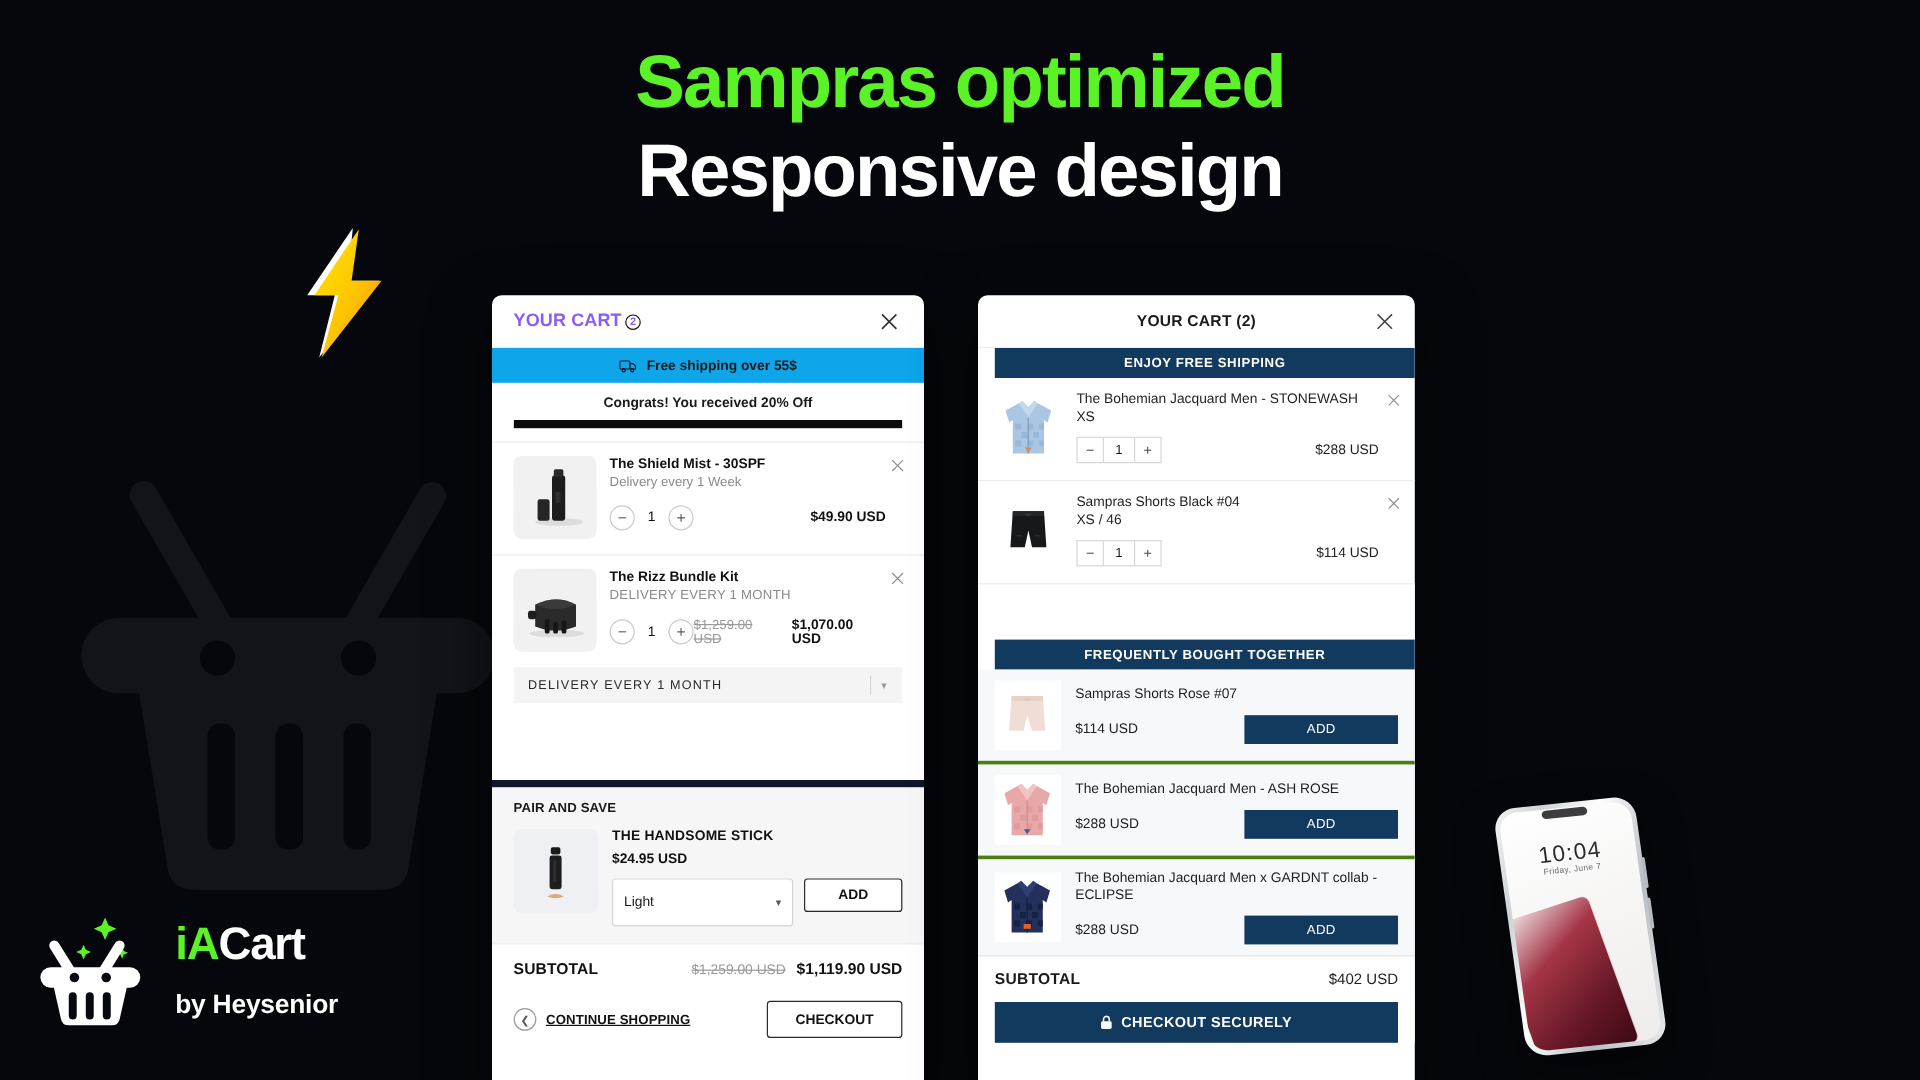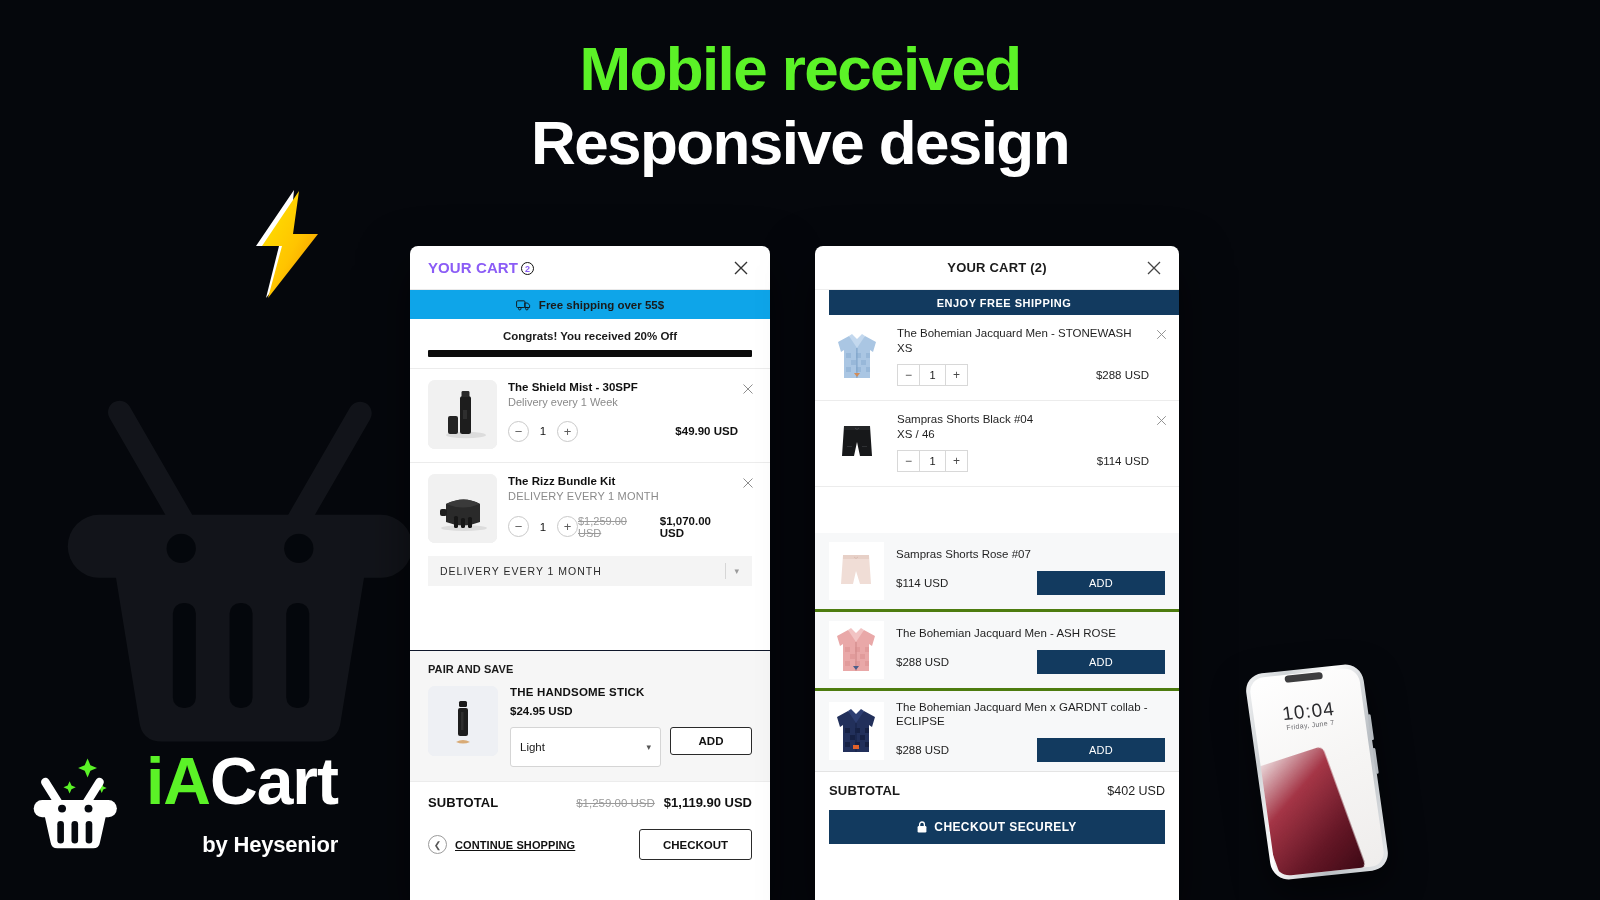--- a/index.html
+++ b/index.html
@@ -69,21 +69,21 @@
     left: 28px; bottom: 44px;
     display: flex;
     align-items: center;
     gap: 14px;
     z-index: 6;
   }
   #logo .mark { width: 104px; height: 96px; flex: none; }
   #logo .mark svg { width: 100%; height: 100%; display: block; }
   #logo .wordmark { line-height: 1; }
   #logo .wm-top {
-    font-size: 66px; font-weight: 700; letter-spacing: -1px;
+    font-size: 38px; font-weight: 700; letter-spacing: -1px;
     color: #ffffff; display: block;
   }
   #logo .wm-top .ia { color: #5bf227; }
   #logo .wm-sub {
     display: block;
     text-align: right;
     font-size: 22px; font-weight: 700;
     color: #ffffff;
     margin-top: 20px;
     letter-spacing: -0.2px;
@@ -270,21 +270,21 @@
     cursor: pointer;
   }
   .sp-caret { display:flex; align-items:center; gap:8px; }
   .sp-div { width:1px; height:16px; background:#d6d6d6; }
   .sp-arrow { font-size: 9px; color: #9a9a9a; padding-right:6px; }
 
   .l-spacer { height: 64px; }
 
   .l-pair {
     background: #f6f6f6;
-    border-top: 1px solid #0f172a;
+    border-top: 6px solid #0f172a;
     padding: 12px 18px 14px;
   }
   .l-pair-title {
     font-size: 11px; font-weight: 700; color: #1a1a1a; letter-spacing: 0.1px;
   }
   .l-pair-row { display: flex; gap: 12px; margin-top: 11px; align-items: flex-start; }
   .l-pair-thumb {
     width: 70px; height: 70px; border-radius: 7px;
     background: linear-gradient(160deg,#eef0f4,#e7eaf0);
     flex: none; position: relative; overflow: hidden;
@@ -468,21 +468,21 @@
       <circle cx="72" cy="104" r="7"></circle>
       <circle cx="128" cy="104" r="7"></circle>
       <rect x="68" y="130" width="11" height="50" rx="5"></rect>
       <rect x="95" y="130" width="11" height="50" rx="5"></rect>
       <rect x="122" y="130" width="11" height="50" rx="5"></rect>
     </g>
   </svg>
 </div>
 
 <div class="headline">
-  <span class="line1" style="color: rgb(91, 242, 39);">Mobile received</span>
+  <span class="line1" style="color: rgb(91, 242, 39);">Sampras optimized</span>
   <span class="line2">Responsive design</span>
 </div>
 
 <div id="bolt">
   <svg viewBox="0 0 76 112">
     <defs>
       <linearGradient id="boltg" x1="0" y1="0" x2="1" y2="1">
         <stop offset="0%" stop-color="#ffe600"></stop>
         <stop offset="55%" stop-color="#ffc400"></stop>
         <stop offset="100%" stop-color="#f08a00"></stop>
@@ -763,20 +763,21 @@
     </div>
     <div class="r-remove">
       <svg viewBox="0 0 11 11">
           <path d="M1.2 1.2 L9.8 9.8 M9.8 1.2 L1.2 9.8" stroke="#8d8d8d" stroke-width="0.95" fill="none"></path>
         </svg>
     </div>
   </div>
 
   <div class="r-gap"></div>
 
+  <div class="r-bar" id="r-bar-fbt" style="background: rgb(18, 58, 95);">FREQUENTLY BOUGHT TOGETHER</div>
 
   <div class="r-fbt">
 
     <div class="r-fbt-item">
       <div class="r-fbt-thumb">
         <svg viewBox="0 0 55 58">
           <rect width="55" height="58" fill="#ffffff"></rect>
           <path d="M14 13 H40 L42 42 H31 L27 29 L24 42 H12 Z" fill="#f0ddd6"></path>
           <rect x="14" y="13" width="26" height="4" fill="#e7d0c7"></rect>
           <path d="M25 15 q2 3 4 0" stroke="#d4b8ad" stroke-width="0.8" fill="none"></path>

